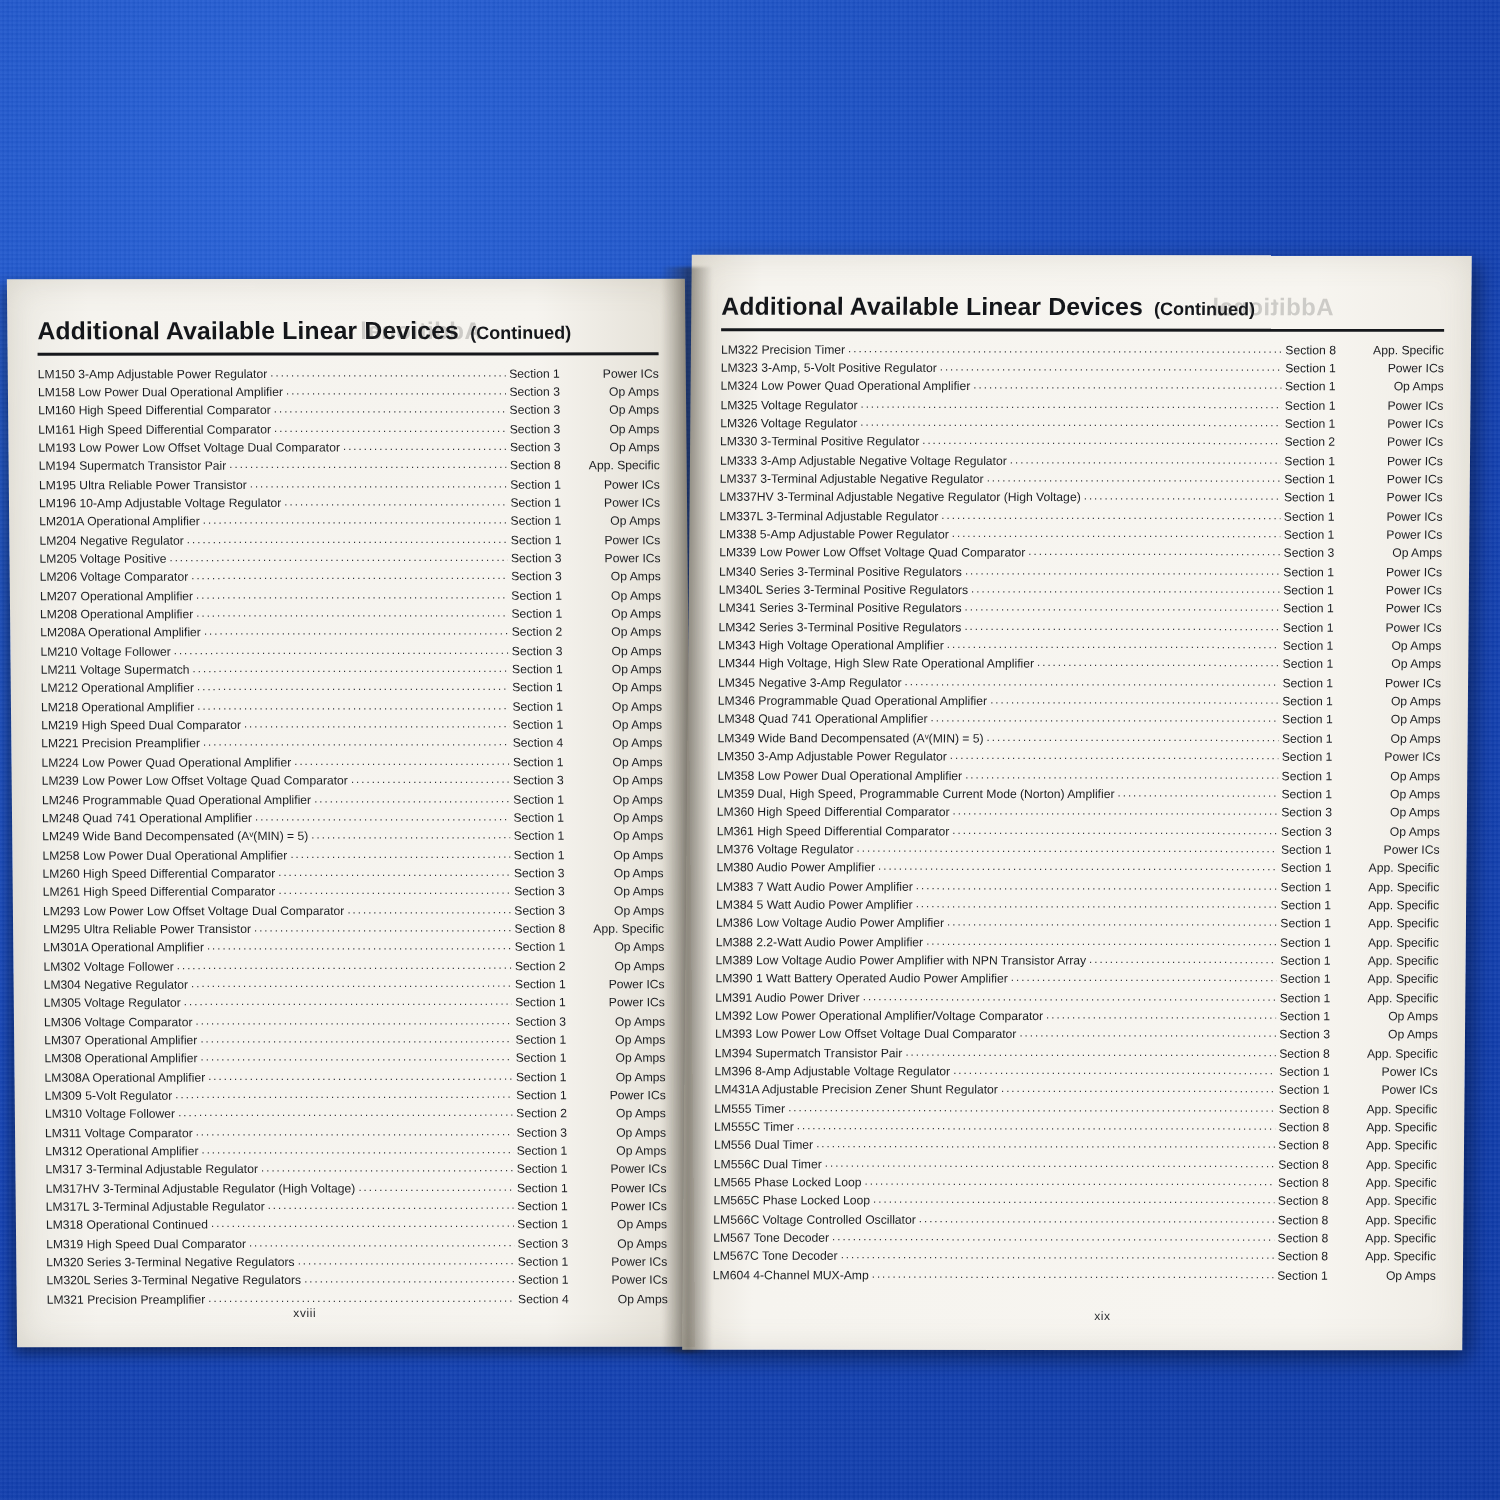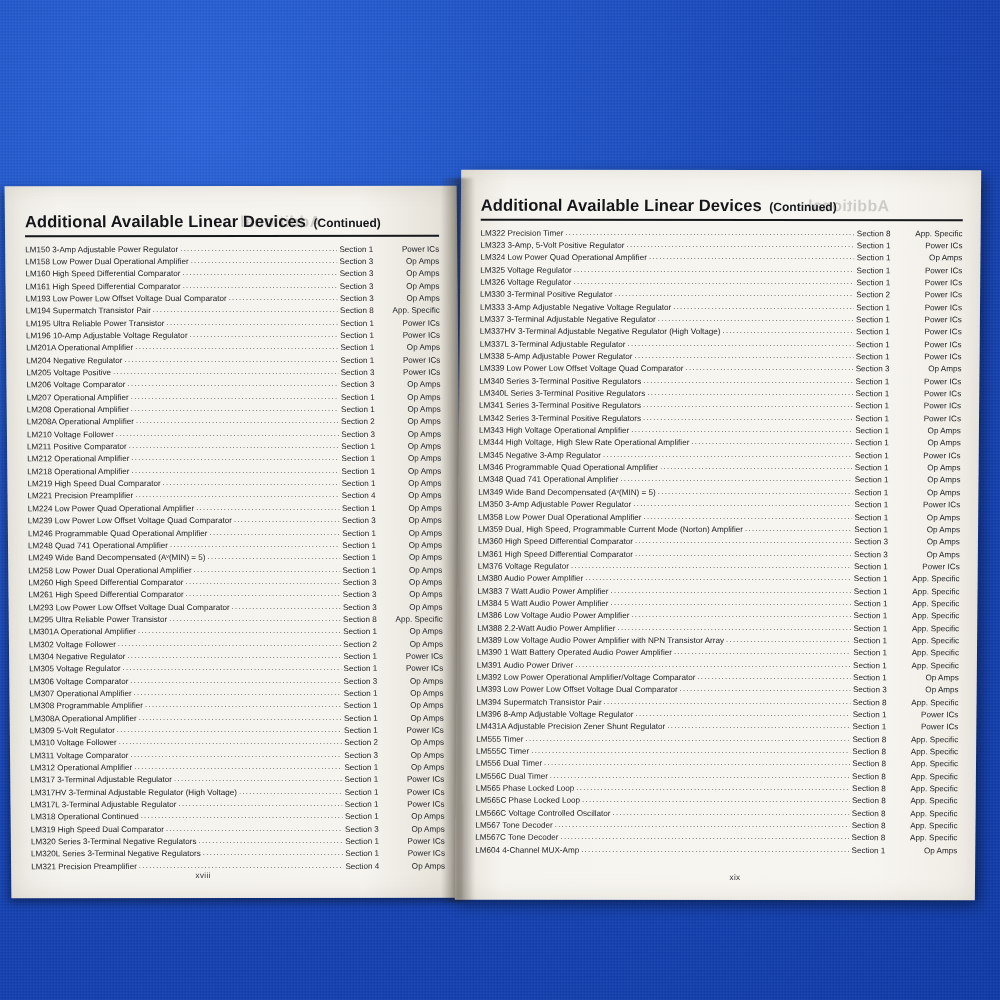--- a/index.html
+++ b/index.html
@@ -299,21 +299,21 @@
             <span class="sect">Section 2</span>
             <span class="cat">Op Amps</span>
           </div>
           <div class="row">
             <span class="name">LM210 Voltage Follower</span>
             <span class="dots">..........................................................................................................</span>
             <span class="sect">Section 3</span>
             <span class="cat">Op Amps</span>
           </div>
           <div class="row">
-            <span class="name">LM211 Positive Comparator</span>
+            <span class="name">LM211 Voltage Supermatch</span>
             <span class="dots">..........................................................................................................</span>
             <span class="sect">Section 1</span>
             <span class="cat">Op Amps</span>
           </div>
           <div class="row">
             <span class="name">LM212 Operational Amplifier</span>
             <span class="dots">..........................................................................................................</span>
             <span class="sect">Section 1</span>
             <span class="cat">Op Amps</span>
           </div>
@@ -425,21 +425,21 @@
             <span class="sect">Section 3</span>
             <span class="cat">Op Amps</span>
           </div>
           <div class="row">
             <span class="name">LM307 Operational Amplifier</span>
             <span class="dots">..........................................................................................................</span>
             <span class="sect">Section 1</span>
             <span class="cat">Op Amps</span>
           </div>
           <div class="row">
-            <span class="name">LM308 Programmable Amplifier</span>
+            <span class="name">LM308 Operational Amplifier</span>
             <span class="dots">..........................................................................................................</span>
             <span class="sect">Section 1</span>
             <span class="cat">Op Amps</span>
           </div>
           <div class="row">
             <span class="name">LM308A Operational Amplifier</span>
             <span class="dots">..........................................................................................................</span>
             <span class="sect">Section 1</span>
             <span class="cat">Op Amps</span>
           </div>

